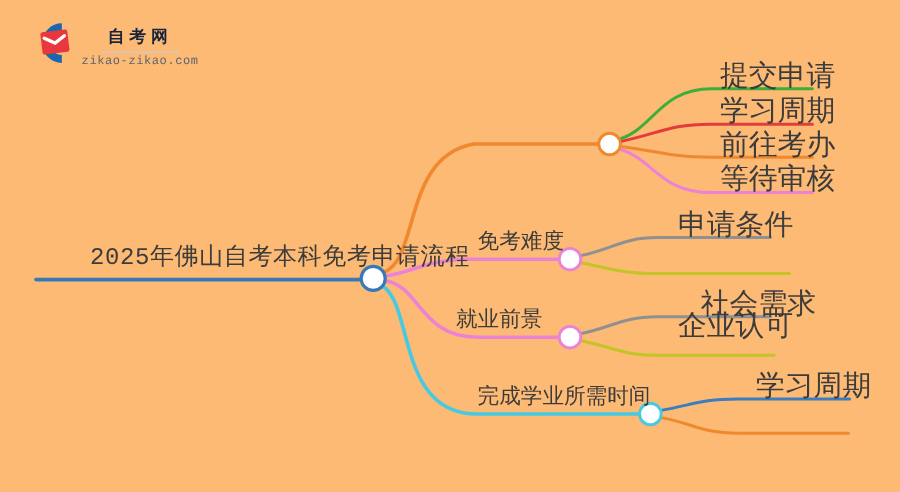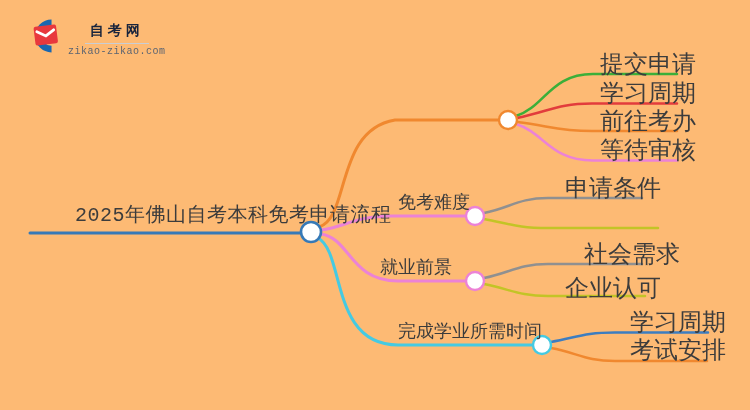--- a/index.html
+++ b/index.html
@@ -76,18 +76,17 @@
   <div class="label branch-label" style="left:398px; top:323px;">完成学业所需时间</div>
 
   <div class="label child-label" style="left:600px; top:53px;">提交申请</div>
   <div class="label child-label" style="left:600px; top:82px;">学习周期</div>
   <div class="label child-label" style="left:600px; top:110px;">前往考办</div>
   <div class="label child-label" style="left:600px; top:139px;">等待审核</div>
 
   <div class="label child-label" style="left:565px; top:177px;">申请条件</div>
 
   <div class="label child-label" style="left:584px; top:243px;">社会需求</div>
-  <div class="label child-label" style="left:565px; top:277px;">企业认可</div>
+  <div class="label child-label" style="left:565px; top:261px;">企业认可</div>
 
   <div class="label child-label" style="left:630px; top:311px;">学习周期</div>
-  <div class="label child-label" style="left:630px; top:339px;">考试安排</div>
 
 </div>
 
 </body></html>

